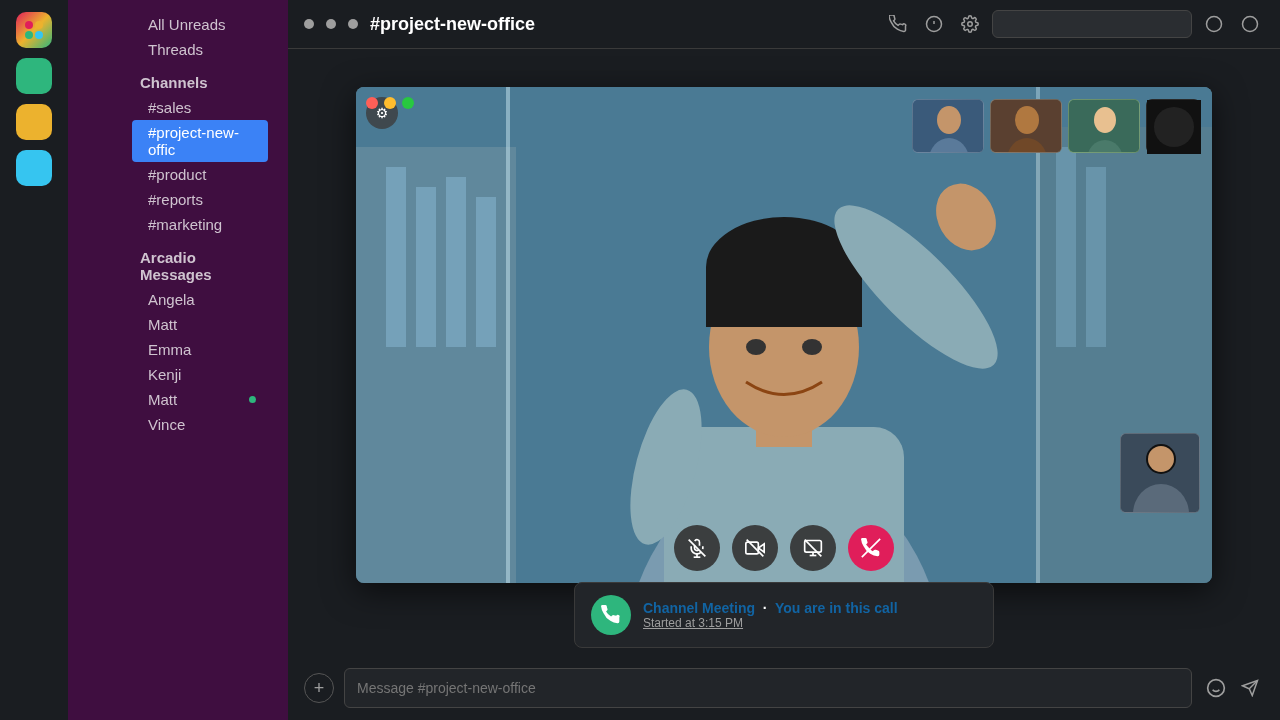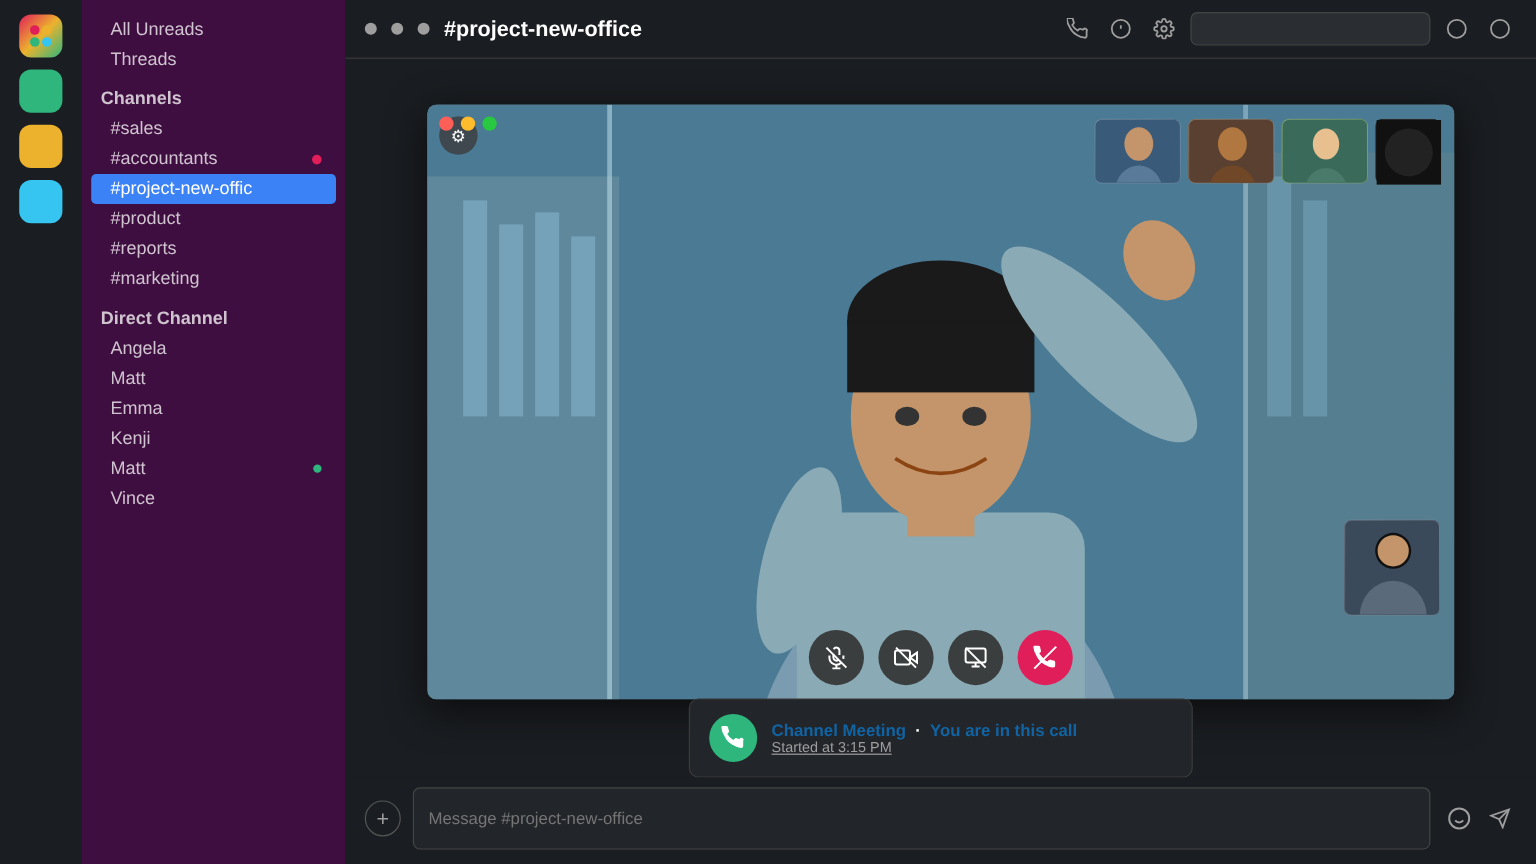--- a/index.html
+++ b/index.html
@@ -73,23 +73,24 @@
       width: 8px;
       height: 8px;
       border-radius: 50%;
       background: #2eb67d;
     }
     .status-name {
       font-size: 13px;
       color: #cfc3cf;
     }
     .sidebar-nav {
-      padding: 12px 0;
+      padding: 12px 12px;
       flex: 1;
       overflow-y: auto;
+      margin-left: 44px;
     }
     .nav-item {
       display: flex;
       align-items: center;
       padding: 4px 16px;
       cursor: pointer;
       font-size: 15px;
       color: #cfc3cf;
       border-radius: 4px;
       margin: 0 8px;
@@ -367,21 +368,21 @@
       flex-shrink: 0;
     }
     .message-input {
       flex: 1;
       background: #222529;
       border: 1px solid #444;
       border-radius: 6px;
       padding: 8px 12px;
       color: #9e9e9e;
       font-size: 14px;
-      height: 52px;
+      height: 40px;
     }
     .input-action-btns {
       display: flex;
       gap: 6px;
     }
     .input-action-btn {
       width: 28px;
       height: 28px;
       border-radius: 50%;
       background: transparent;
@@ -416,38 +417,34 @@
       <span>All Unreads</span>
     </div>
     <div class="nav-item">
       <span>Threads</span>
     </div>
 
     <div class="section-header">Channels</div>
     <div class="nav-item">
       <span>#sales</span>
     </div>
-    <div class="nav-item" style="position:relative;">
-      <span>#accountants</span>
-      <span class="unread-badge"></span>
-    </div>
     <div class="nav-item active">
       <span>#project-new-offic</span>
     </div>
     <div class="nav-item">
       <span>#product</span>
     </div>
     <div class="nav-item">
       <span>#reports</span>
     </div>
     <div class="nav-item">
       <span>#marketing</span>
     </div>
 
-    <div class="section-header">Direct Channel</div>
+    <div class="section-header">Arcadio Messages</div>
     <div class="nav-item">
       <span>Angela</span>
     </div>
     <div class="nav-item">
       <span>Matt</span>
     </div>
     <div class="nav-item">
       <span>Emma</span>
     </div>
     <div class="nav-item">

